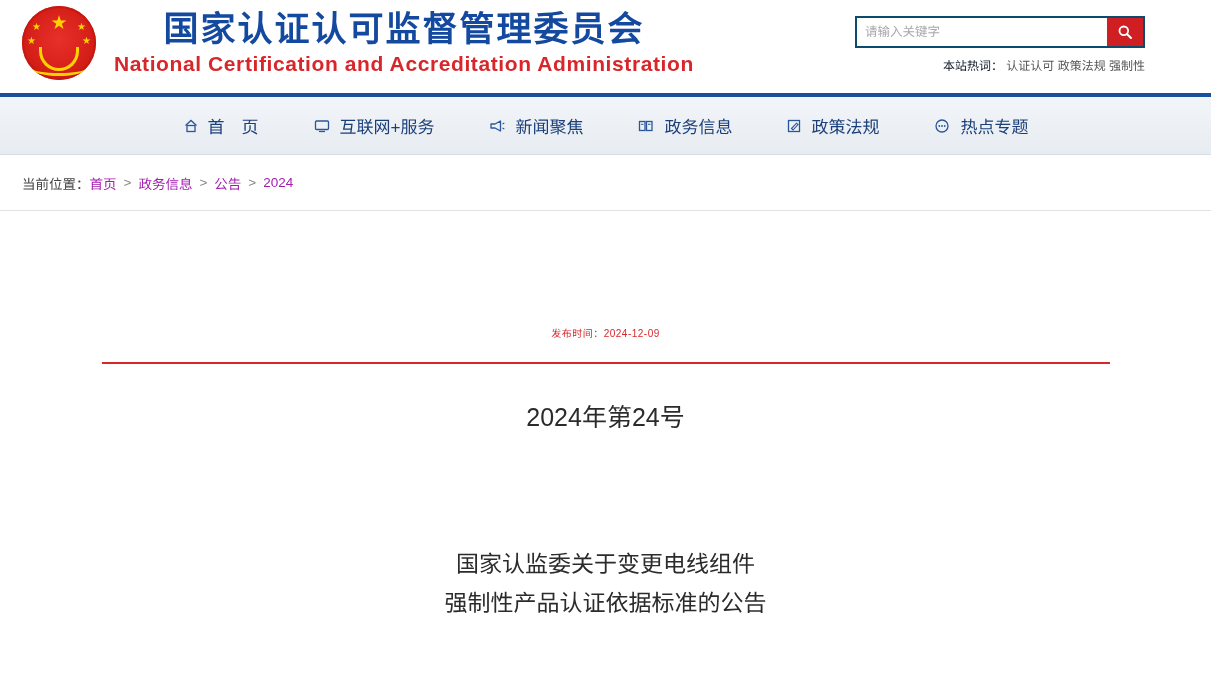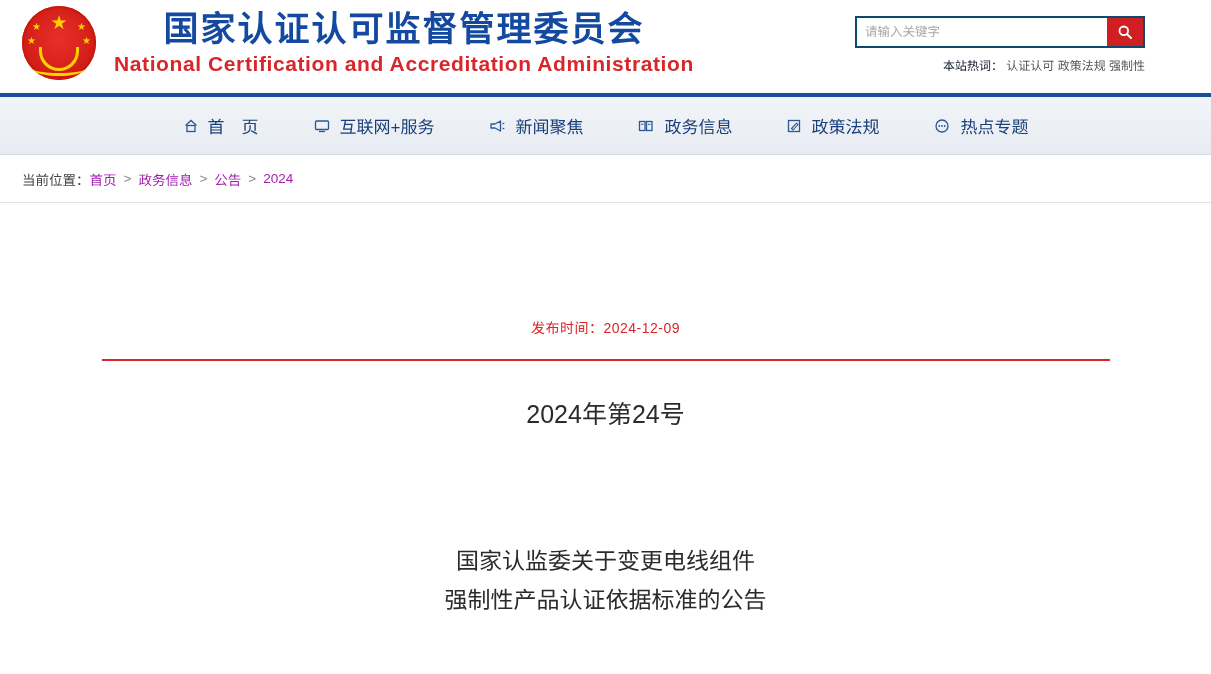--- a/index.html
+++ b/index.html
@@ -155,21 +155,21 @@
   .nav-item .nav-ic {
     color: #2a5699;
     font-size: 15px;
     display: inline-flex;
     align-items: center;
   }
   .nav-item .nav-ic svg { display: block; }
 
   
   .breadcrumb {
-    height: 48px;
+    height: 56px;
     display: flex;
     align-items: center;
     padding-left: 22px;
     font-size: 13.5px;
     color: #444;
     border-bottom: 1px solid #e2e2e2;
   }
   .breadcrumb .sep { margin: 0 7px; color: #888; }
   .breadcrumb a { color: #a21caf; text-decoration: none; }
 
@@ -182,21 +182,21 @@
   }
   .doc-title {
     font-size: 37px;
     font-weight: bold;
     color: #d9262a;
     letter-spacing: 3px;
     line-height: 1.25;
   }
   .pub-time {
     margin-top: 52px;
-    font-size: 14px;
+    font-size: 10px;
     color: #d9262a;
     letter-spacing: 0.5px;
   }
   .rule {
     margin: 22px 0 0 0;
     height: 2px;
     background: #d9262a;
     width: 100%;
   }
   .doc-number {

